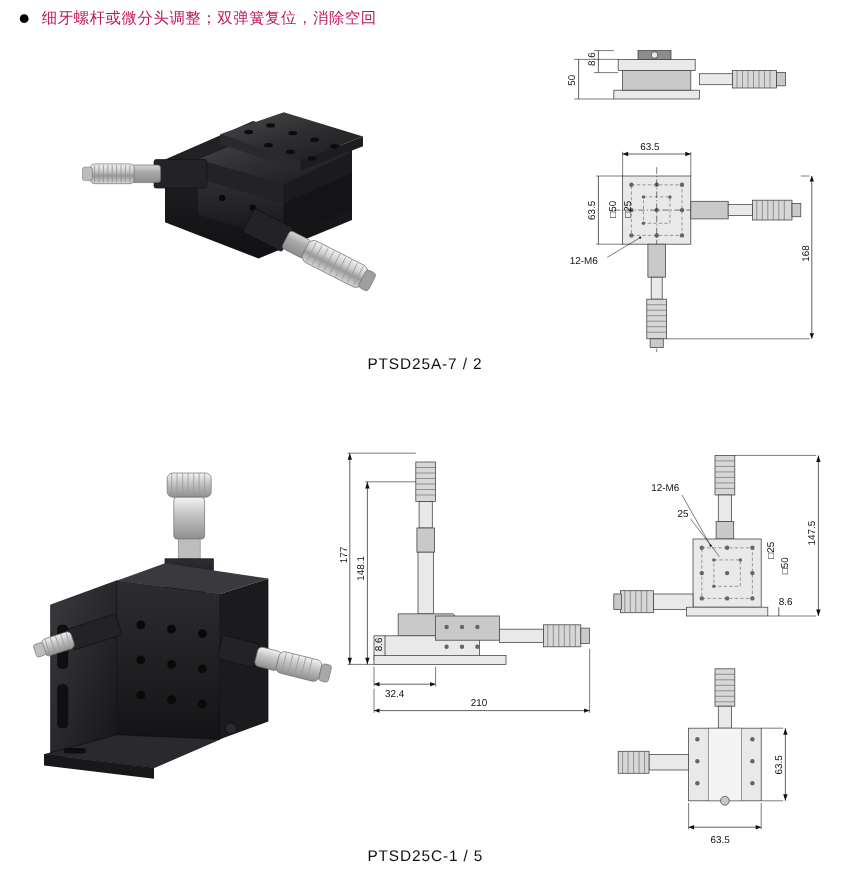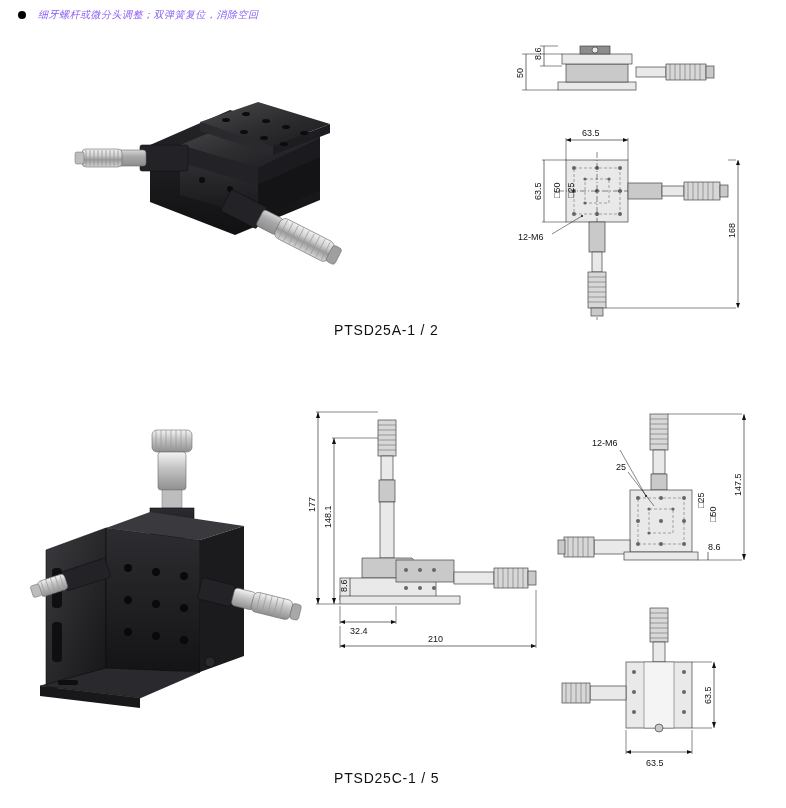--- a/index.html
+++ b/index.html
@@ -32,25 +32,24 @@
   }
   .bullet-dot {
     width: 8px;
     height: 8px;
     border-radius: 50%;
     background: #000;
     display: inline-block;
     flex: 0 0 auto;
   }
   .bullet-text {
-    font-size: 10px;
+    font-size: 14px;
     letter-spacing: 0.5px;
-    color: #8b5cf6;
+    color: #be185d;
     white-space: nowrap;
-    font-style: italic;
   }
 
   
   .caption {
     position: absolute;
     font-size: 14px;
     letter-spacing: 0.8px;
     color: #111;
     text-align: center;
     white-space: nowrap;
@@ -308,21 +307,21 @@
         <line x1="268" y1="140" x2="268" y2="288" class="dim-line"></line>
         <line x1="266" y1="140" x2="258" y2="140" class="ext-line"></line>
         <line x1="266" y1="288" x2="136" y2="288" class="ext-line"></line>
         <polygon points="268,140 266,145 270,145" fill="#111"></polygon>
         <polygon points="268,288 266,283 270,283" fill="#111"></polygon>
         <text class="dim-text" x="265" y="218" transform="rotate(-90 265,218)">168</text>
       </g>
     </svg>
   </div>
 
-  <div class="caption" id="caption-a">PTSD25A-1 / 2</div>
+  <div class="caption" id="caption-a">PTSD25A-7 / 2</div>
 
   <div class="photo" style="left:10px; top:400px;">
     <svg width="300" height="320" viewBox="0 0 300 320">
       <defs>
         <linearGradient id="metalH2" x1="0" y1="0" x2="0" y2="1">
           <stop offset="0" stop-color="#f4f4f4"></stop>
           <stop offset="0.4" stop-color="#c6c6c6"></stop>
           <stop offset="1" stop-color="#8f8f8f"></stop>
         </linearGradient>
         <linearGradient id="blk2" x1="0" y1="0" x2="1" y2="1">

